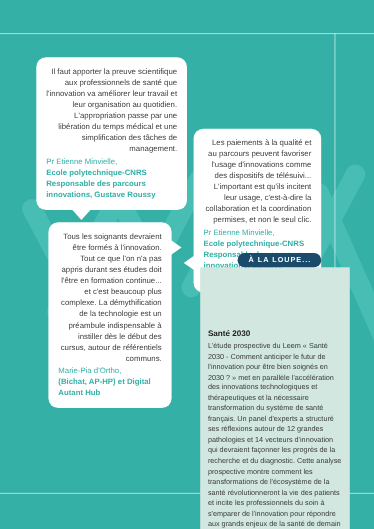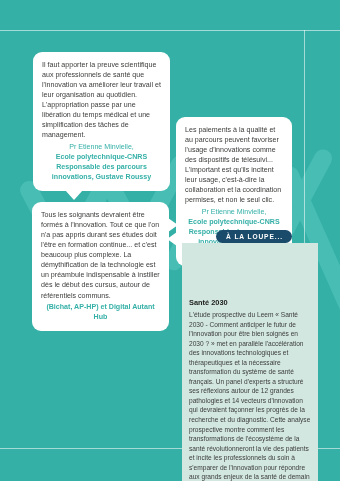--- a/index.html
+++ b/index.html
@@ -60,26 +60,25 @@
   
   .bubble {
     position: absolute;
     background: #ffffff;
     border-radius: 9px;
     padding: 8px 9px 9px 9px;
     color: #3c3c3b;
     font-size: 7.1px;
     line-height: 1.42;
   }
-  .bubble p.quote { margin: 0; }
+  .bubble p.quote { margin: 0; text-align: right; }
   .bubble .attrib {
     color: #35b0a7;
     font-weight: bold;
     margin-top: 1px;
-    text-align: center;
   }
   .bubble .attrib .line1 { font-weight: normal; }
 
   
   .bubble .tail {
     position: absolute;
     width: 0; height: 0;
   }
 
   #bubble-1 {
@@ -96,21 +95,21 @@
     left: 176px; top: 117px; width: 116px;
   }
   #bubble-2 .tail {
     left: -9px; bottom: 20px;
     border-top: 7px solid transparent;
     border-bottom: 7px solid transparent;
     border-right: 10px solid #ffffff;
   }
 
   #bubble-3 {
-    left: 32px; top: 202px; width: 137px;
+    left: 44px; top: 202px; width: 112px;
   }
   #bubble-3 .tail {
     right: -9px; top: 16px;
     border-top: 7px solid transparent;
     border-bottom: 7px solid transparent;
     border-left: 10px solid #ffffff;
   }
 
   
   #loupe-panel {
@@ -182,20 +181,21 @@
     <div class="line1">Pr Etienne Minvielle,</div>
     <div>Ecole polytechnique-CNRS</div>
     <div>Responsable des parcours innovations, Gustave Roussy</div>
   </div>
   <span class="tail"></span>
 </div>
 
 <div class="bubble" id="bubble-3">
   <p class="quote">Tous les soignants devraient être formés à l'innovation. Tout ce que l'on n'a pas appris durant ses études doit l'être en formation continue... et c'est beaucoup plus complexe. La démythification de la technologie est un préambule indispensable à instiller dès le début des cursus, autour de référentiels communs.</p>
   <div class="attrib">
+    <div class="line1">Marie-Pia d'Ortho,</div>
     <div>(Bichat, AP-HP) et Digital Autant Hub</div>
   </div>
   <span class="tail"></span>
 </div>
 
 <div id="loupe-badge">À LA LOUPE...</div>
 
 <div id="loupe-panel">
   <div class="panel-title">Santé 2030</div>
   <div class="panel-body">L'étude prospective du Leem « Santé 2030 - Comment anticiper le futur de l'innovation pour être bien soignés en 2030 ? » met en parallèle l'accélération des innovations technologiques et thérapeutiques et la nécessaire transformation du système de santé français. Un panel d'experts a structuré ses réflexions autour de 12 grandes pathologies et 14 vecteurs d'innovation qui devraient façonner les progrès de la recherche et du diagnostic. Cette analyse prospective montre comment les transformations de l'écosystème de la santé révolutionneront la vie des patients et incite les professionnels du soin à s'emparer de l'innovation pour répondre aux grands enjeux de la santé de demain afin d'avancer vers la médecine 6P : personnalisée, préventive, prédictive, participative mais aussi médecine des parcours et de la pluralité. Autant de dimensions qui nécessitent d'intégrer et former les professionnels de santé aux innovations à venir, pour continuer à faire de l'innovation une chance.</div>

